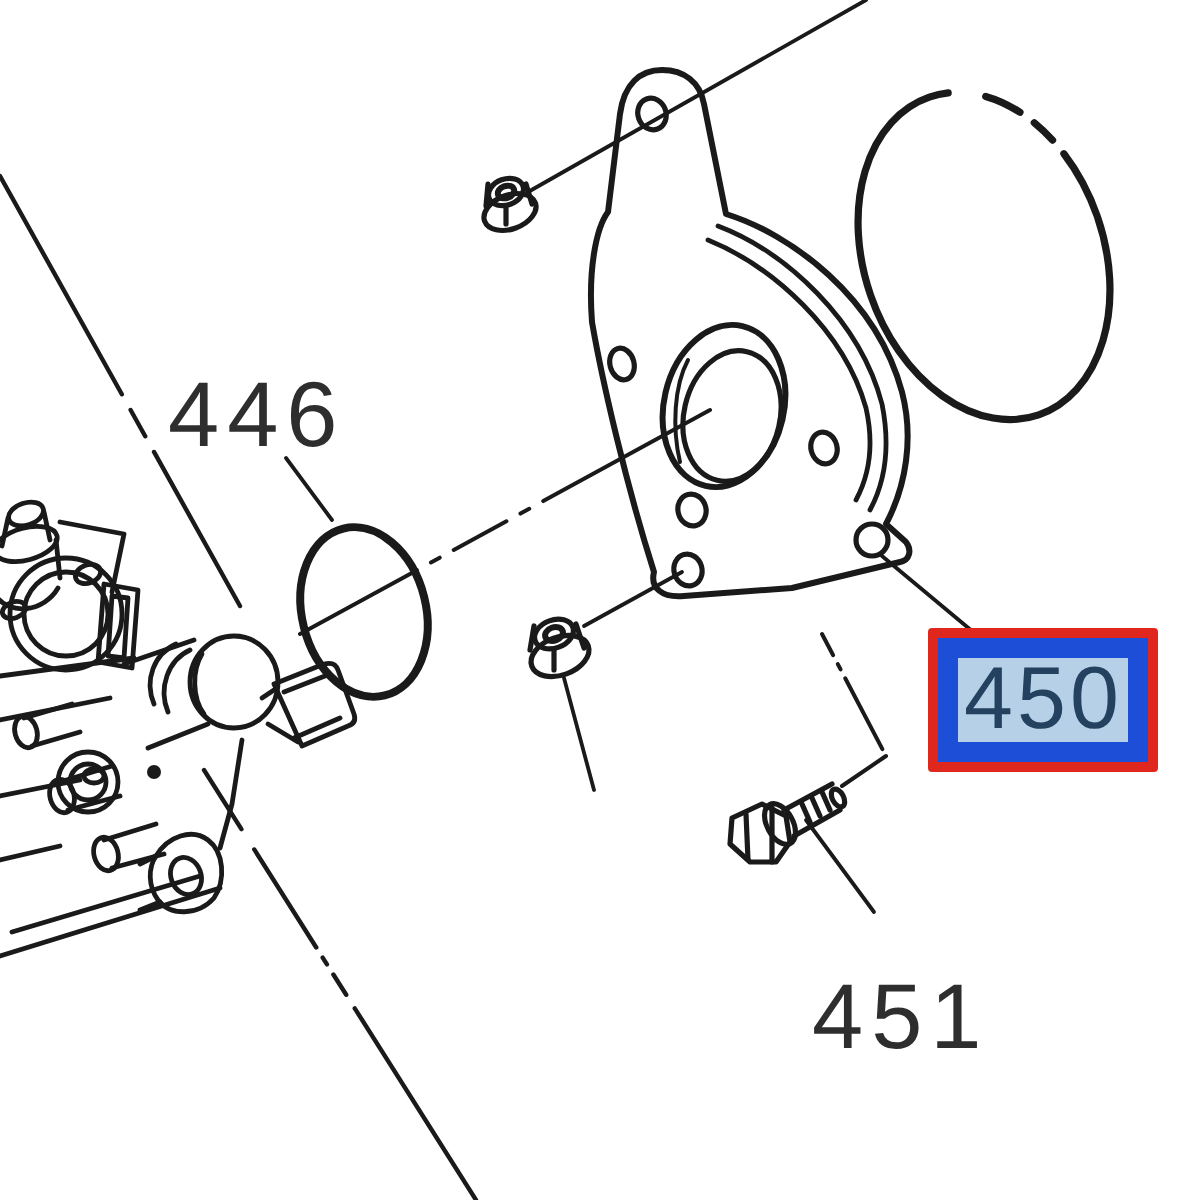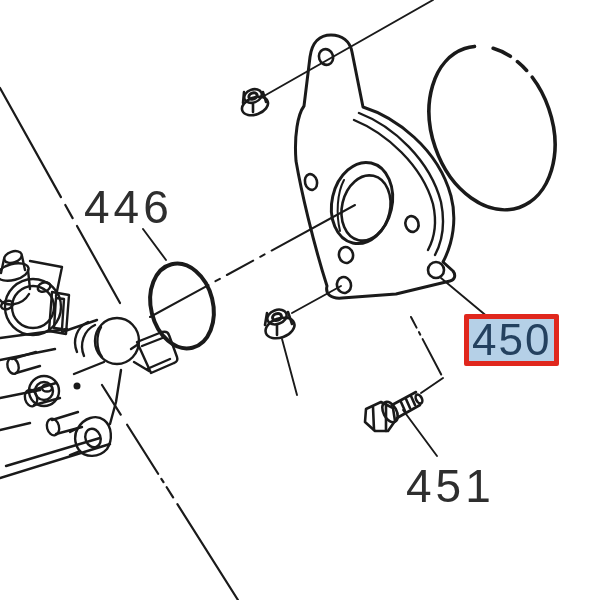--- a/index.html
+++ b/index.html
@@ -10,21 +10,21 @@
   }
   #stage{position:absolute;inset:0;width:492px;height:600px;}
   svg{position:absolute;left:0;top:0;}
   .lbl{
     position:absolute;
     font-size:46px;line-height:1;color:#2e2e2e;letter-spacing:4px;
     font-weight:400;white-space:nowrap;user-select:none;
   }
   .hl-box{
     position:absolute;left:464px;top:314px;
-    border:5px solid #e0271d;background:#1d4ed8;padding:0;border-radius:2px;
+    border:5px solid #e0271d;background:#1d4ed8;padding:10px;border-radius:2px;
   }
   .hl-text{
     display:block;background:#b5d0e7;color:#24415f;
     font-size:44px;line-height:0.92;letter-spacing:2px;padding:1px 3px;
     white-space:nowrap;
   }
 </style>
 </head>
 <body>
 
@@ -159,19 +159,19 @@
       <path d="M392,405 L416,392 M397,418 L420,405"></path>
       <path d="M401,402 L405,411 M406,399 L410,408 M411,396 L415,405"></path>
       <ellipse cx="419" cy="399" rx="2.8" ry="4.8" transform="rotate(-28 419 399)"></ellipse>
     </g>
   </g>
 </svg>
 
 <div class="lbl" style="left:84px;top:184px;">446</div>
 
 
-<div class="lbl" style="left:406px;top:463px;">451</div>
+<div class="lbl" style="left:406px;top:485px;">451</div>
 
 <div class="hl-box">
   <span class="hl-text">450</span>
 </div>
 
 </div>
 
 </body></html>

